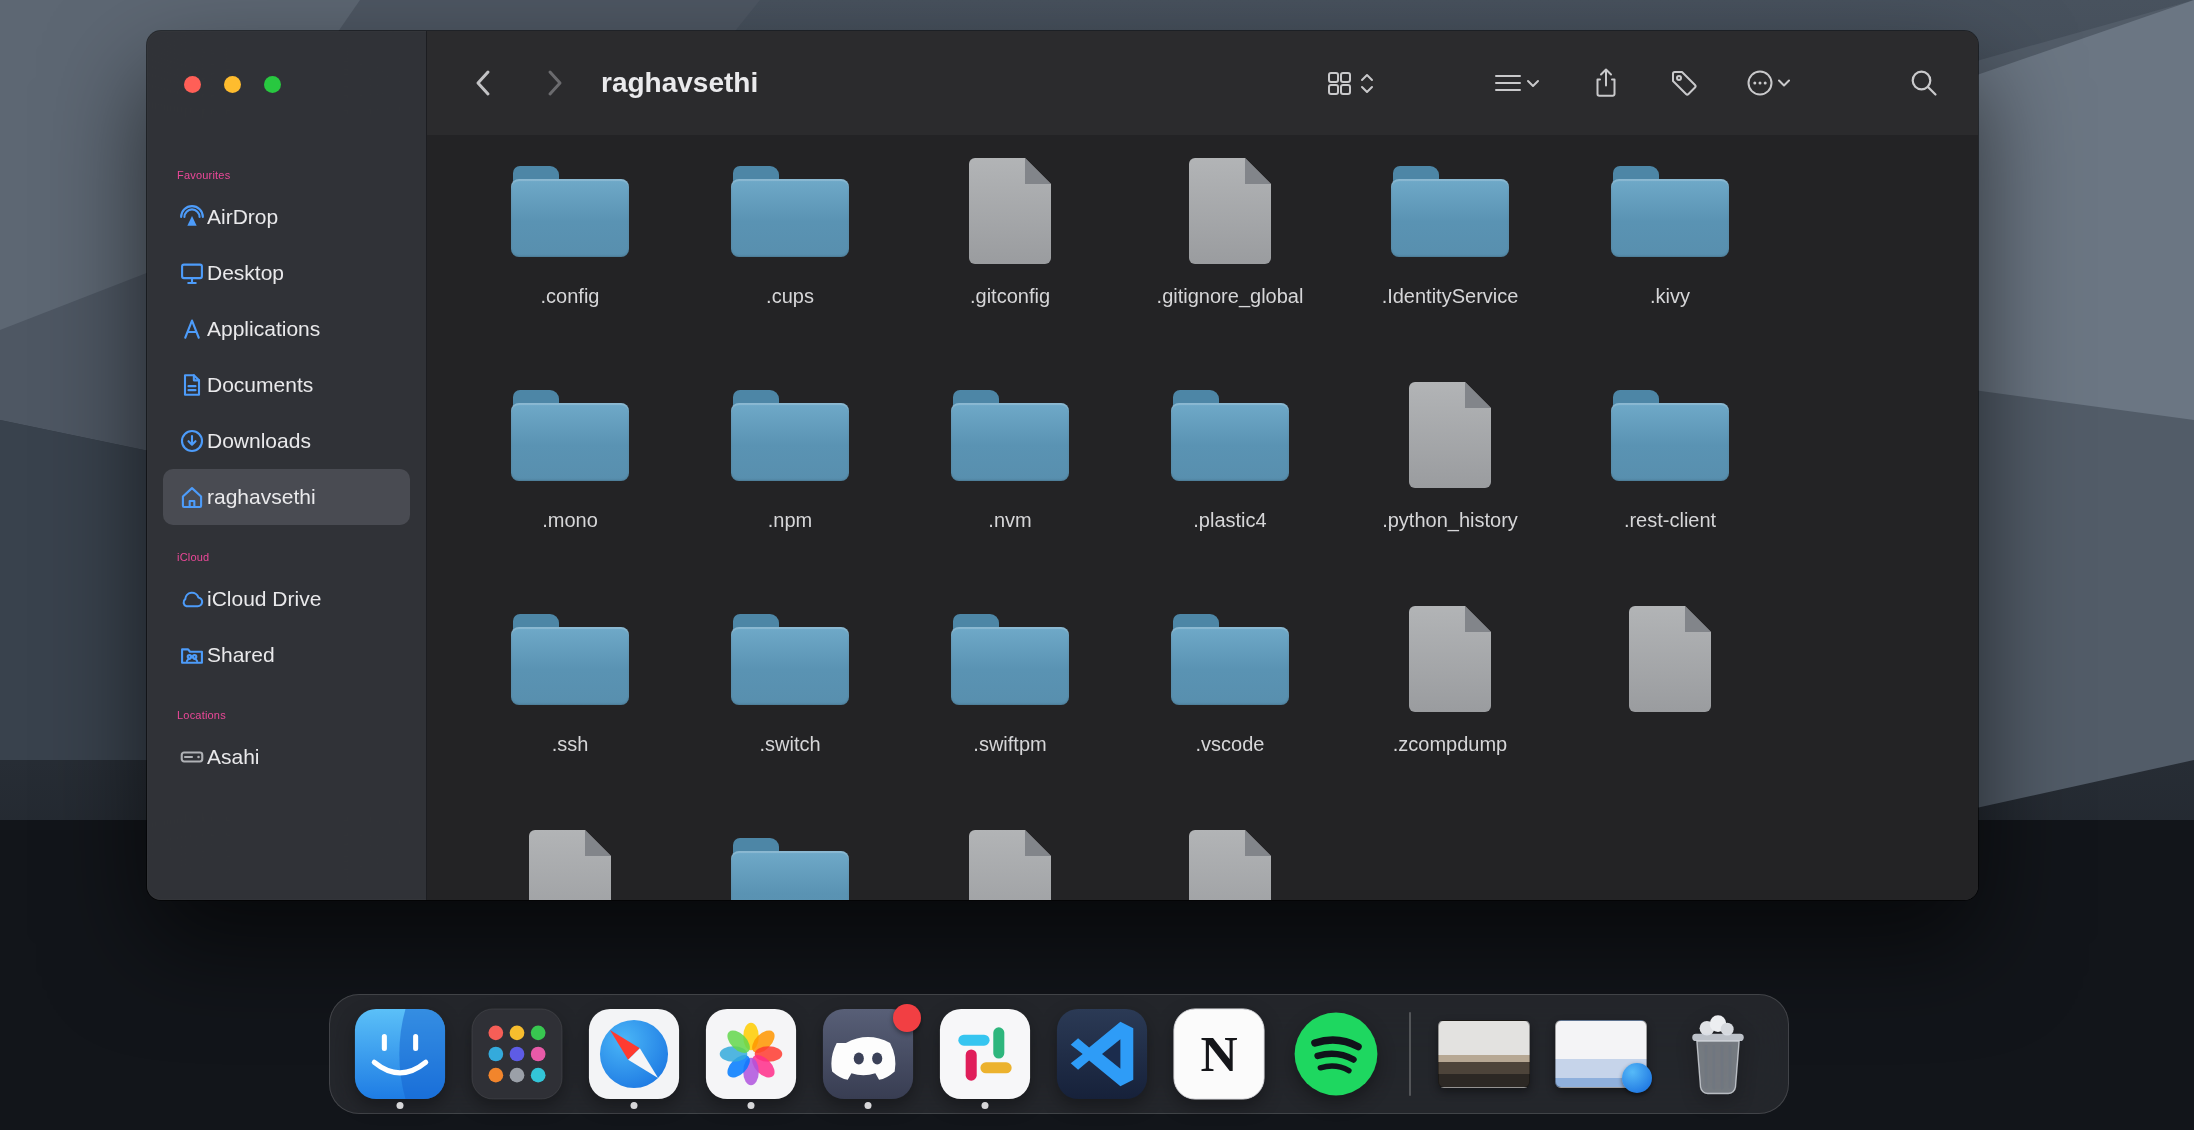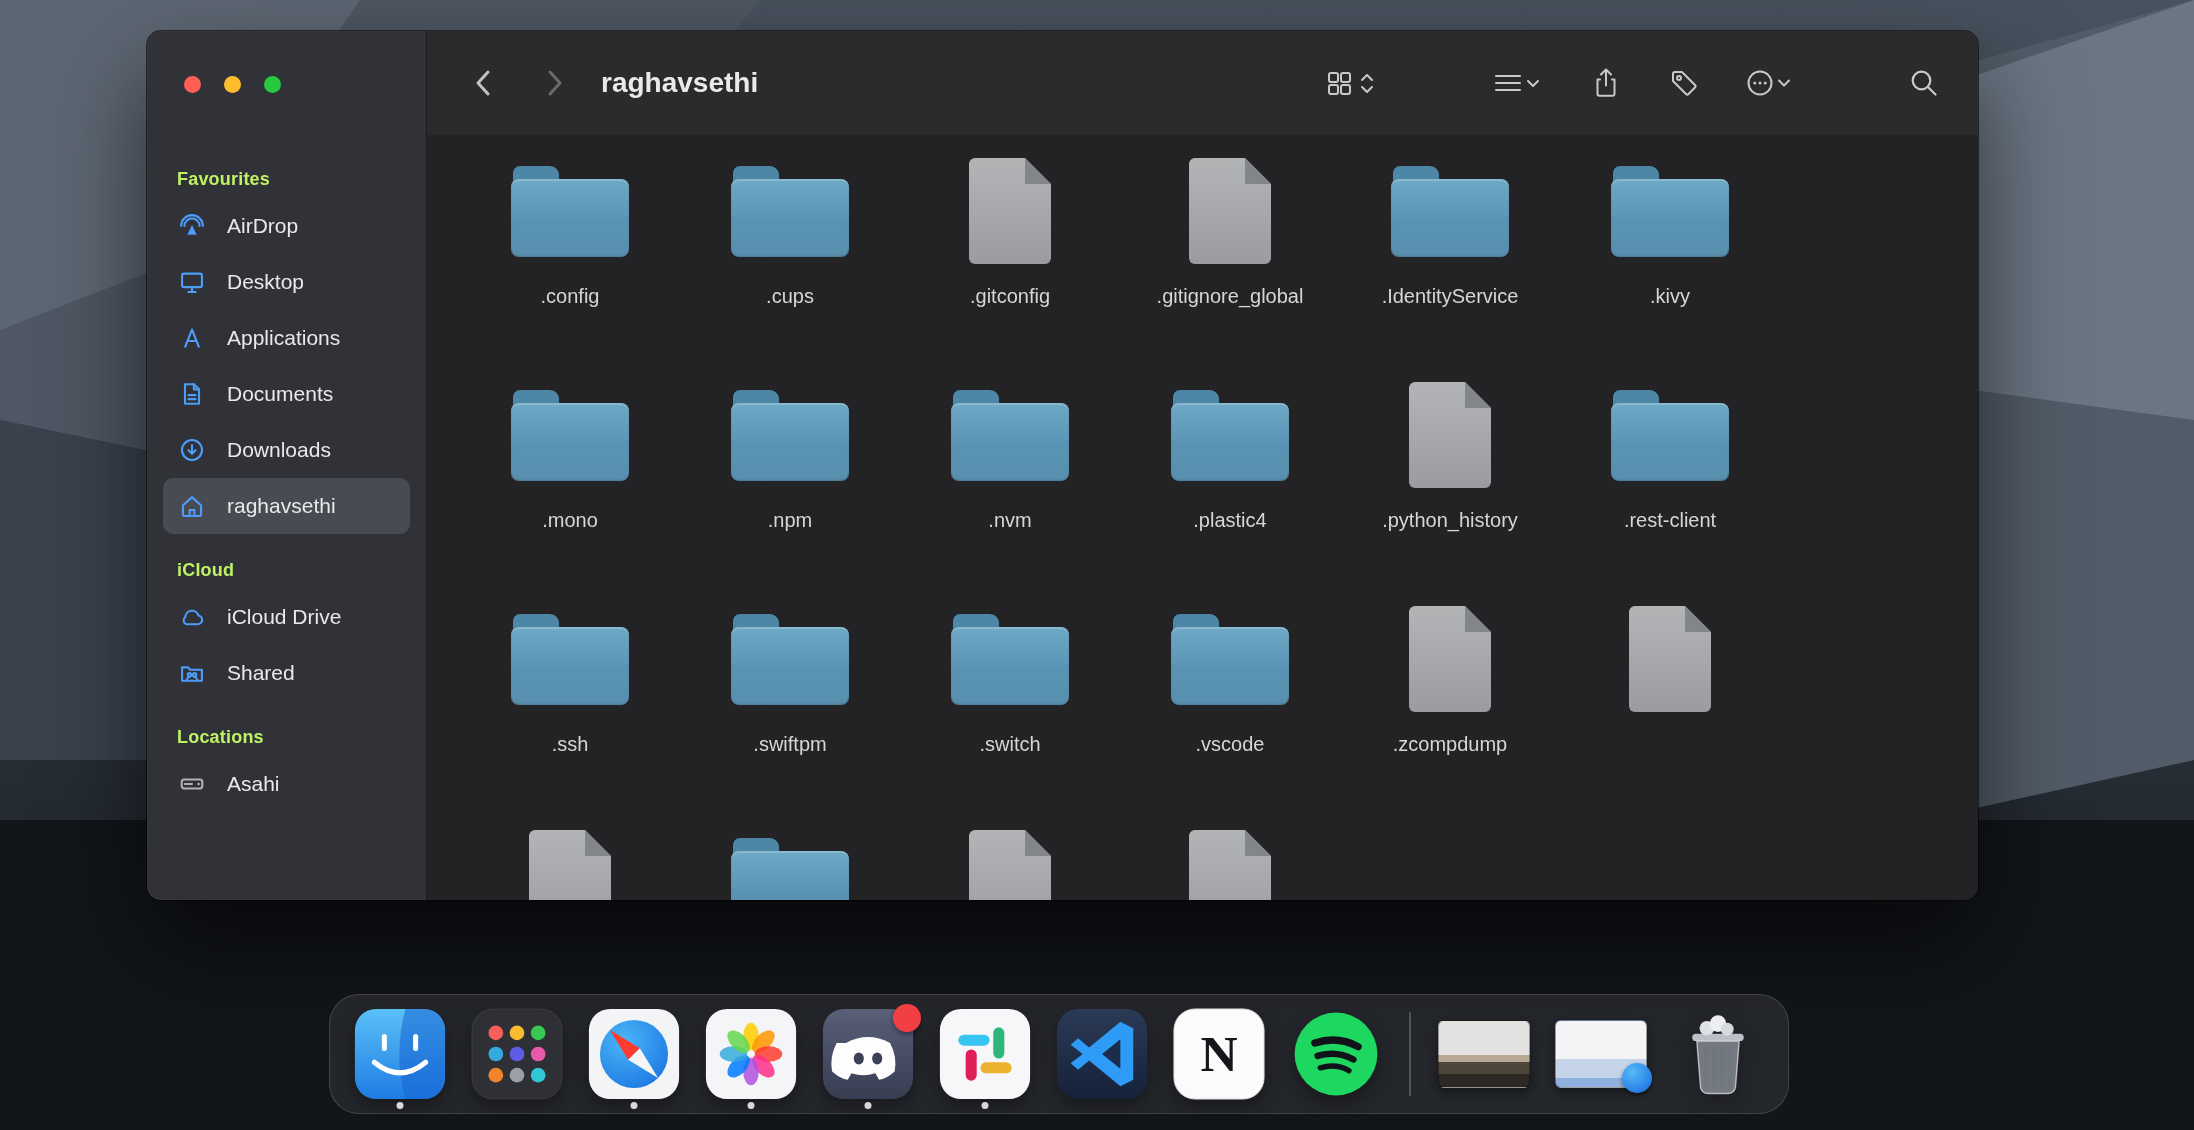--- a/index.html
+++ b/index.html
@@ -11,23 +11,23 @@
   .window{position:absolute;left:147px;top:31px;width:1831px;height:869px;border-radius:14px;overflow:hidden;
     box-shadow:0 0 0 1px rgba(0,0,0,.55), 0 45px 100px rgba(0,0,0,.6), inset 0 0 0 1px rgba(255,255,255,.08);
     background:#232325;}
   .sidebar{position:absolute;left:0;top:0;bottom:0;width:280px;box-sizing:border-box;
     background:rgba(52,55,60,.78);backdrop-filter:blur(40px) saturate(1.3);
     border-right:1px solid rgba(0,0,0,.4);padding-top:112px;}
   .traffic{position:absolute;left:37px;top:45px;display:flex;gap:23px;z-index:5;}
   .tl{width:17px;height:17px;border-radius:50%;}
   .tl.red{background:#ff5f57;}  .tl.yellow{background:#febc2e;}  .tl.green{background:#28c840;}
 
-  .sb-header{font-size:18px;font-weight:700;color:#bef264;margin:26px 0 8px 30px;letter-spacing:.2px;}
+  .sb-header{font-size:11px;font-weight:400;color:#ec4899;margin:26px 0 8px 30px;letter-spacing:.2px;}
   .sb-header:first-child{margin-top:0;}
-  .sb-item{display:flex;align-items:center;gap:20px;height:56px;margin:0 16px;padding:0 14px;border-radius:10px;cursor:default;}
+  .sb-item{display:flex;align-items:center;gap:0;height:56px;margin:0 16px;padding:0 14px;border-radius:10px;cursor:default;}
   .sb-item.selected{background:#494b52;}
   .sb-ic{width:30px;height:30px;display:flex;align-items:center;justify-content:center;flex:0 0 30px;}
   .sb-ic svg{width:28px;height:28px;stroke:#4d9cfa;fill:none;stroke-width:1.8;stroke-linecap:round;stroke-linejoin:round;}
   .sb-ic.gray svg{stroke:#b0b2b6;}
   .sb-label{font-size:21px;color:#e9e9eb;white-space:nowrap;overflow:hidden;text-overflow:ellipsis;}
 
   .toolbar{position:absolute;left:280px;right:0;top:0;height:104px;background:#2b2b2d;
     border-bottom:1px solid #151516;display:flex;align-items:center;}
   .nav-btn{margin-left:42px;display:flex;align-items:center;}
   .nav-btn.fwd{margin-left:40px;}
@@ -354,28 +354,28 @@
             <div class="icon-area">
               <div class="ficon folder"></div>
             </div>
             <div class="flabel">.ssh</div>
           </div>
 
           <div class="cell">
             <div class="icon-area">
               <div class="ficon folder"></div>
             </div>
+            <div class="flabel">.switch</div>
+          </div>
+
+          <div class="cell">
+            <div class="icon-area">
+              <div class="ficon folder"></div>
+            </div>
             <div class="flabel">.swiftpm</div>
-          </div>
-
-          <div class="cell">
-            <div class="icon-area">
-              <div class="ficon folder"></div>
-            </div>
-            <div class="flabel">.switch</div>
           </div>
 
           <div class="cell">
             <div class="icon-area">
               <div class="ficon folder"></div>
             </div>
             <div class="flabel">.vscode</div>
           </div>
 
           <div class="cell">

